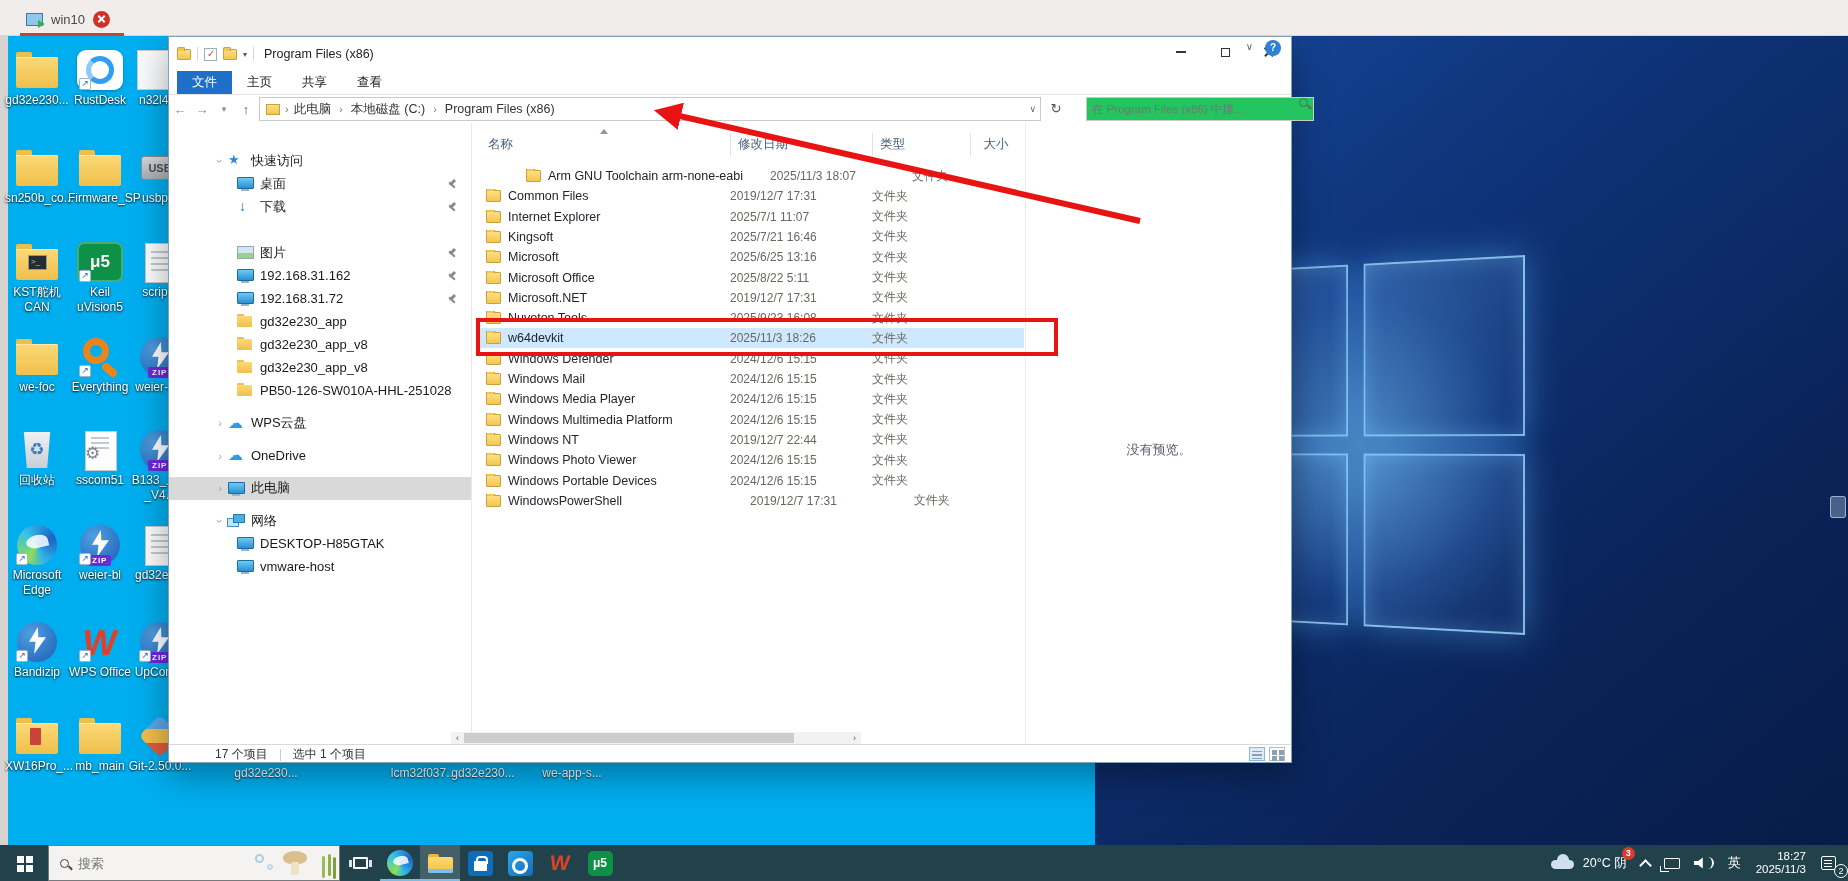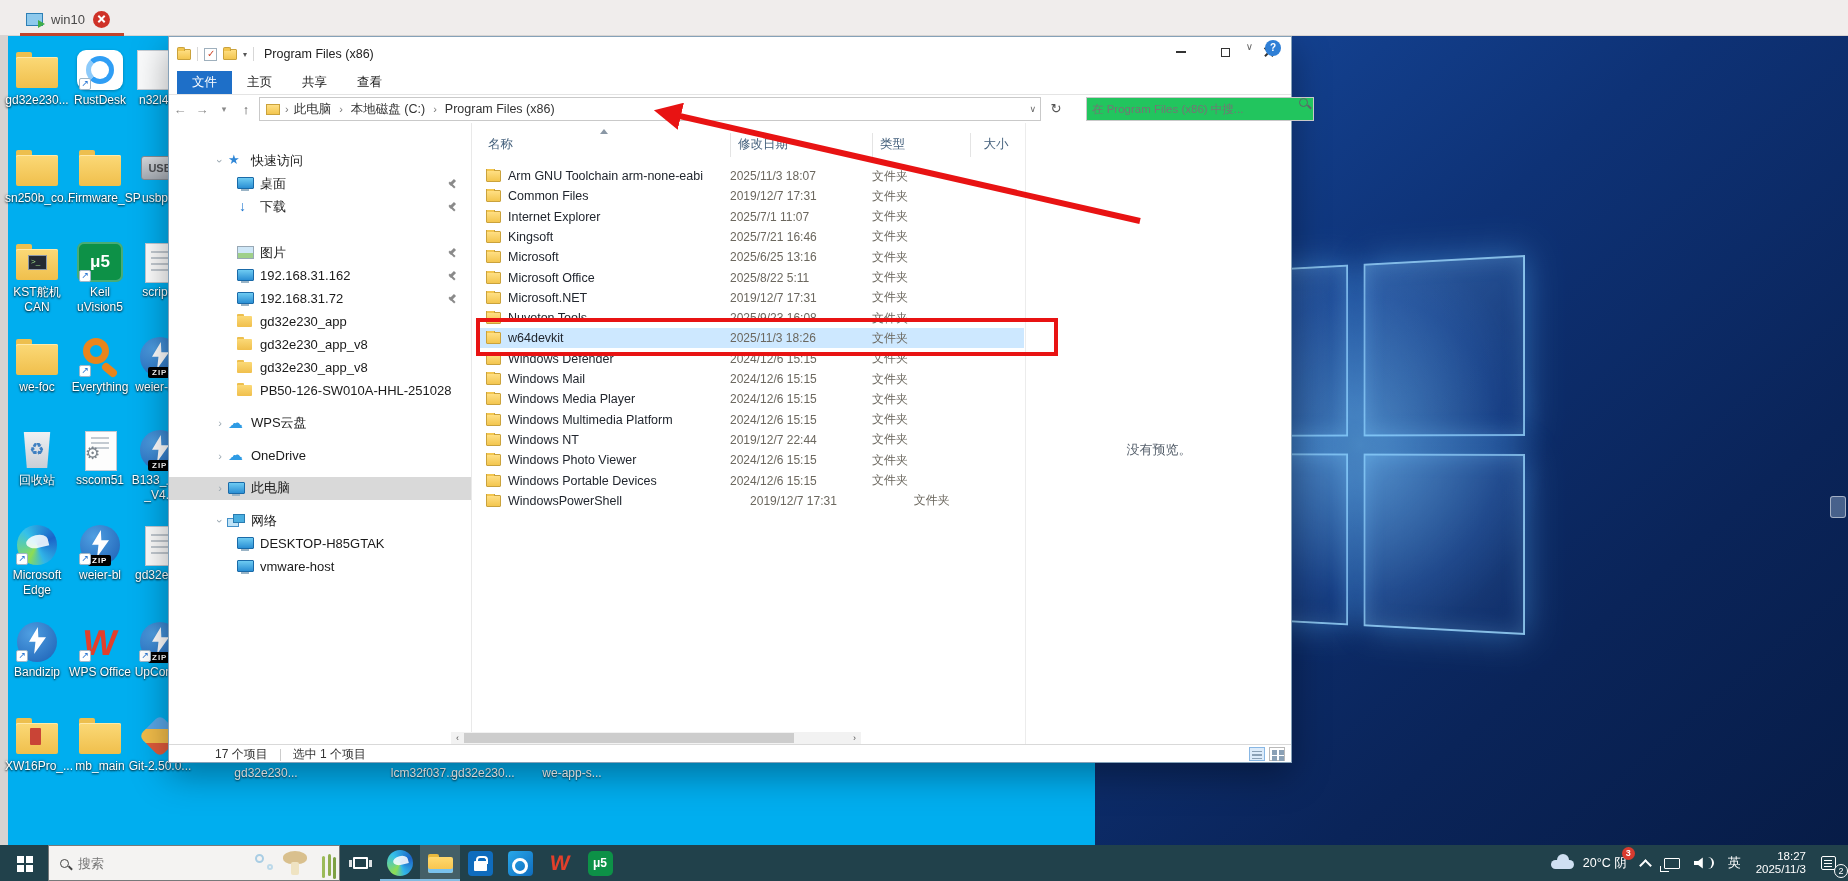--- a/index.html
+++ b/index.html
@@ -46,21 +46,21 @@
 .k-keil{background:#0d9147;border-radius:7px;box-shadow:inset 0 0 0 2px rgba(255,255,255,.25)}
 .k-keil .dg{left:0;right:0;top:0;color:#fff;font-weight:700;font-size:17px;line-height:40px;text-align:center}
 .k-doc::after,.k-doc-gear::after{content:"";position:absolute;left:8px;top:1px;width:30px;height:38px;background:#fdfdfd;border:1px solid #c3c9d2}
 .k-doc .dg{left:14px;top:9px;width:18px;height:22px;background:repeating-linear-gradient(180deg,#c3cad1 0 2px,transparent 2px 6px)}
 .k-doc-gear::before{content:"";position:absolute;left:14px;top:7px;width:18px;height:12px;background:repeating-linear-gradient(180deg,#c3cad1 0 2px,transparent 2px 5px);z-index:2}
 .k-doc-gear .dg{left:8px;top:14px;font-size:17px;color:#7c848c;line-height:20px}
 .k-magnifier .dg{left:6px;top:1px;width:26px;height:26px;border:7px solid #ea851c;border-radius:50%}
 .k-magnifier::after{content:"";position:absolute;right:5px;bottom:3px;width:17px;height:8px;background:#ea851c;border-radius:4px;transform:rotate(40deg)}
 .k-zip::before,.k-bandizip::before{content:"";position:absolute;left:3px;top:0;width:40px;height:40px;border-radius:50%;background:radial-gradient(circle at 35% 30%,#4f9fe2,#1b5fb4)}
 .k-zip i,.k-bandizip i{content:"";position:absolute;left:15px;top:5px;width:17px;height:27px;background:#fff;clip-path:polygon(52% 0,0 55%,38% 55%,30% 100%,100% 38%,55% 38%);z-index:2}
-.k-zip .dg{left:11px;bottom:-1px;background:#000000;color:#fff;font-size:8px;font-weight:700;padding:1px 4px;border-radius:2px;letter-spacing:1px;z-index:4}
+.k-zip .dg{left:11px;bottom:-1px;background:#6d28d9;color:#fff;font-size:8px;font-weight:700;padding:1px 4px;border-radius:2px;letter-spacing:1px;z-index:4}
 .k-recycle::before{content:"";position:absolute;left:8px;top:2px;width:30px;height:36px;background:linear-gradient(180deg,#eff1f3,#c9ced6);clip-path:polygon(6% 0,94% 0,84% 100%,16% 100%)}
 .k-recycle .dg{left:0;right:0;top:9px;font-size:17px;color:#3e7fc1;text-align:center}
 .k-edge::before{content:"";position:absolute;left:3px;top:0;width:40px;height:40px;border-radius:50%;background:conic-gradient(from 210deg,#8edd53,#35c1ea 30%,#1b64c8 60%,#31b5e8 85%,#8edd53)}
 .k-edge::after{content:"";position:absolute;left:12px;top:10px;width:22px;height:13px;border-radius:50% 50% 0 50%;background:rgba(255,255,255,.85);transform:rotate(-14deg);z-index:2}
 .k-wps .dg{left:0;right:0;top:0;font-size:36px;font-weight:800;color:#e23f2b;line-height:42px;transform:skewX(-8deg);text-align:center}
 .k-git::before{content:"";position:absolute;left:8px;top:5px;width:30px;height:30px;transform:rotate(45deg);border-radius:6px;background:linear-gradient(135deg,#5aa7e8 0 34%,#f2bd4a 34% 66%,#de5b3c 66%)}
 .peek{position:absolute;transform:translateX(-50%);font-size:12px;color:#fff;text-shadow:0 1px 2px rgba(0,0,0,.85);white-space:nowrap}
 
 
 .explorer{position:absolute;left:168px;top:36px;width:1124px;height:727px;background:#fff;border:1px solid #85a1b8;box-shadow:0 12px 34px rgba(0,0,0,.35);z-index:10;font-size:12.5px;color:#222}
@@ -537,21 +537,21 @@
     <span class="sort-caret"></span>
     <span class="lh-name">名称</span>
     <span class="lh-date">修改日期</span>
     <span class="lh-type">类型</span>
     <span class="lh-size">大小</span>
     <i class="lh-div" style="left:250px"></i>
       <i class="lh-div" style="left:392px"></i>
       <i class="lh-div" style="left:490px"></i>
   </div>
   <div class="rows">
-      <div class="row" style="top: 0px;">
+      <div class="row" style="top: 0px; justify-content: flex-end;">
         <div class="c-name">
           <span class="fold"></span>
           <span>Arm GNU Toolchain arm-none-eabi</span>
         </div>
         <div class="c-date">2025/11/3 18:07</div>
         <div class="c-type">文件夹</div>
       </div>
       <div class="row" style="top: 20.3px;">
         <div class="c-name">
           <span class="fold"></span>

